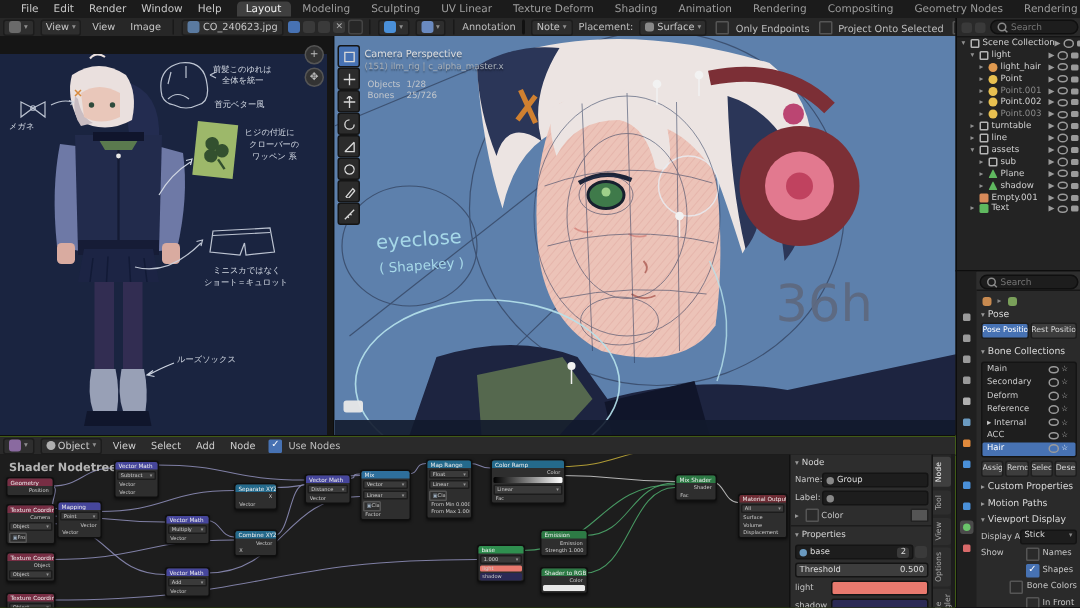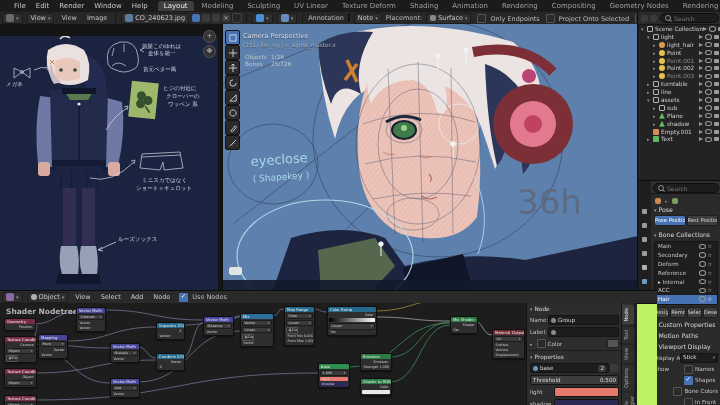--- a/index.html
+++ b/index.html
@@ -34,21 +34,21 @@
           height:9px;padding:0 4px;color:#8a8a8a;}
   .search .mag{width:4px;height:4px;border:1px solid #8a8a8a;border-radius:50%;position:relative;margin-right:3px;flex:none;}
   .search .mag::after{content:"";position:absolute;width:3px;height:1px;background:#8a8a8a;left:3px;top:4px;transform:rotate(45deg);}
   .search input{background:none;border:none;outline:none;color:#bbb;font-size:6px;width:40px;padding:0;
                 font-family:inherit;}
   
   #imged{left:0;top:24px;width:222px;height:266px;background:#151515;overflow:hidden;}
   #viewport{left:222px;top:24px;width:415px;height:266px;background:#5d80ac;overflow:hidden;border-left:1px solid #0d0d0d;}
   #outliner{left:637px;top:12px;width:83px;height:168px;background:#232323;border-left:1px solid #0d0d0d;overflow:hidden;}
   #props{left:637px;top:180px;width:83px;height:225px;background:#2a2a2a;border-left:1px solid #0d0d0d;border-top:1px solid #0d0d0d;overflow:hidden;}
-  #nodeed{left:0;top:290px;width:637px;height:115px;background:#bef264;border-top:1px solid #0d0d0d;overflow:hidden;padding-left:20px;}
+  #nodeed{left:0;top:290px;width:637px;height:115px;background:#84cc16;border-top:1px solid #0d0d0d;overflow:hidden;}
   
   .vtool{position:absolute;left:2px;width:13px;height:13px;background:#2b2b2b;border:1px solid #151515;
          border-radius:2px;display:flex;align-items:center;justify-content:center;}
   .vtool.on{background:#4772b3;}
   .vtool svg{width:8px;height:8px;stroke:#d8d8d8;fill:none;stroke-width:1;}
   .ovl{font-size:6.5px;color:#dedede;line-height:8px;white-space:nowrap;text-shadow:0 1px 1px rgba(0,0,0,.4);}
   .ovl2{font-size:5.8px;color:#a9b0b8;}
   .stat{font-size:5.8px;color:#c2c6cc;line-height:7px;display:flex;}
   .stat b{font-weight:normal;width:26px;display:inline-block;}
   .fbtn{position:absolute;width:11px;height:11px;border-radius:50%;background:#333;border:1px solid #555;

